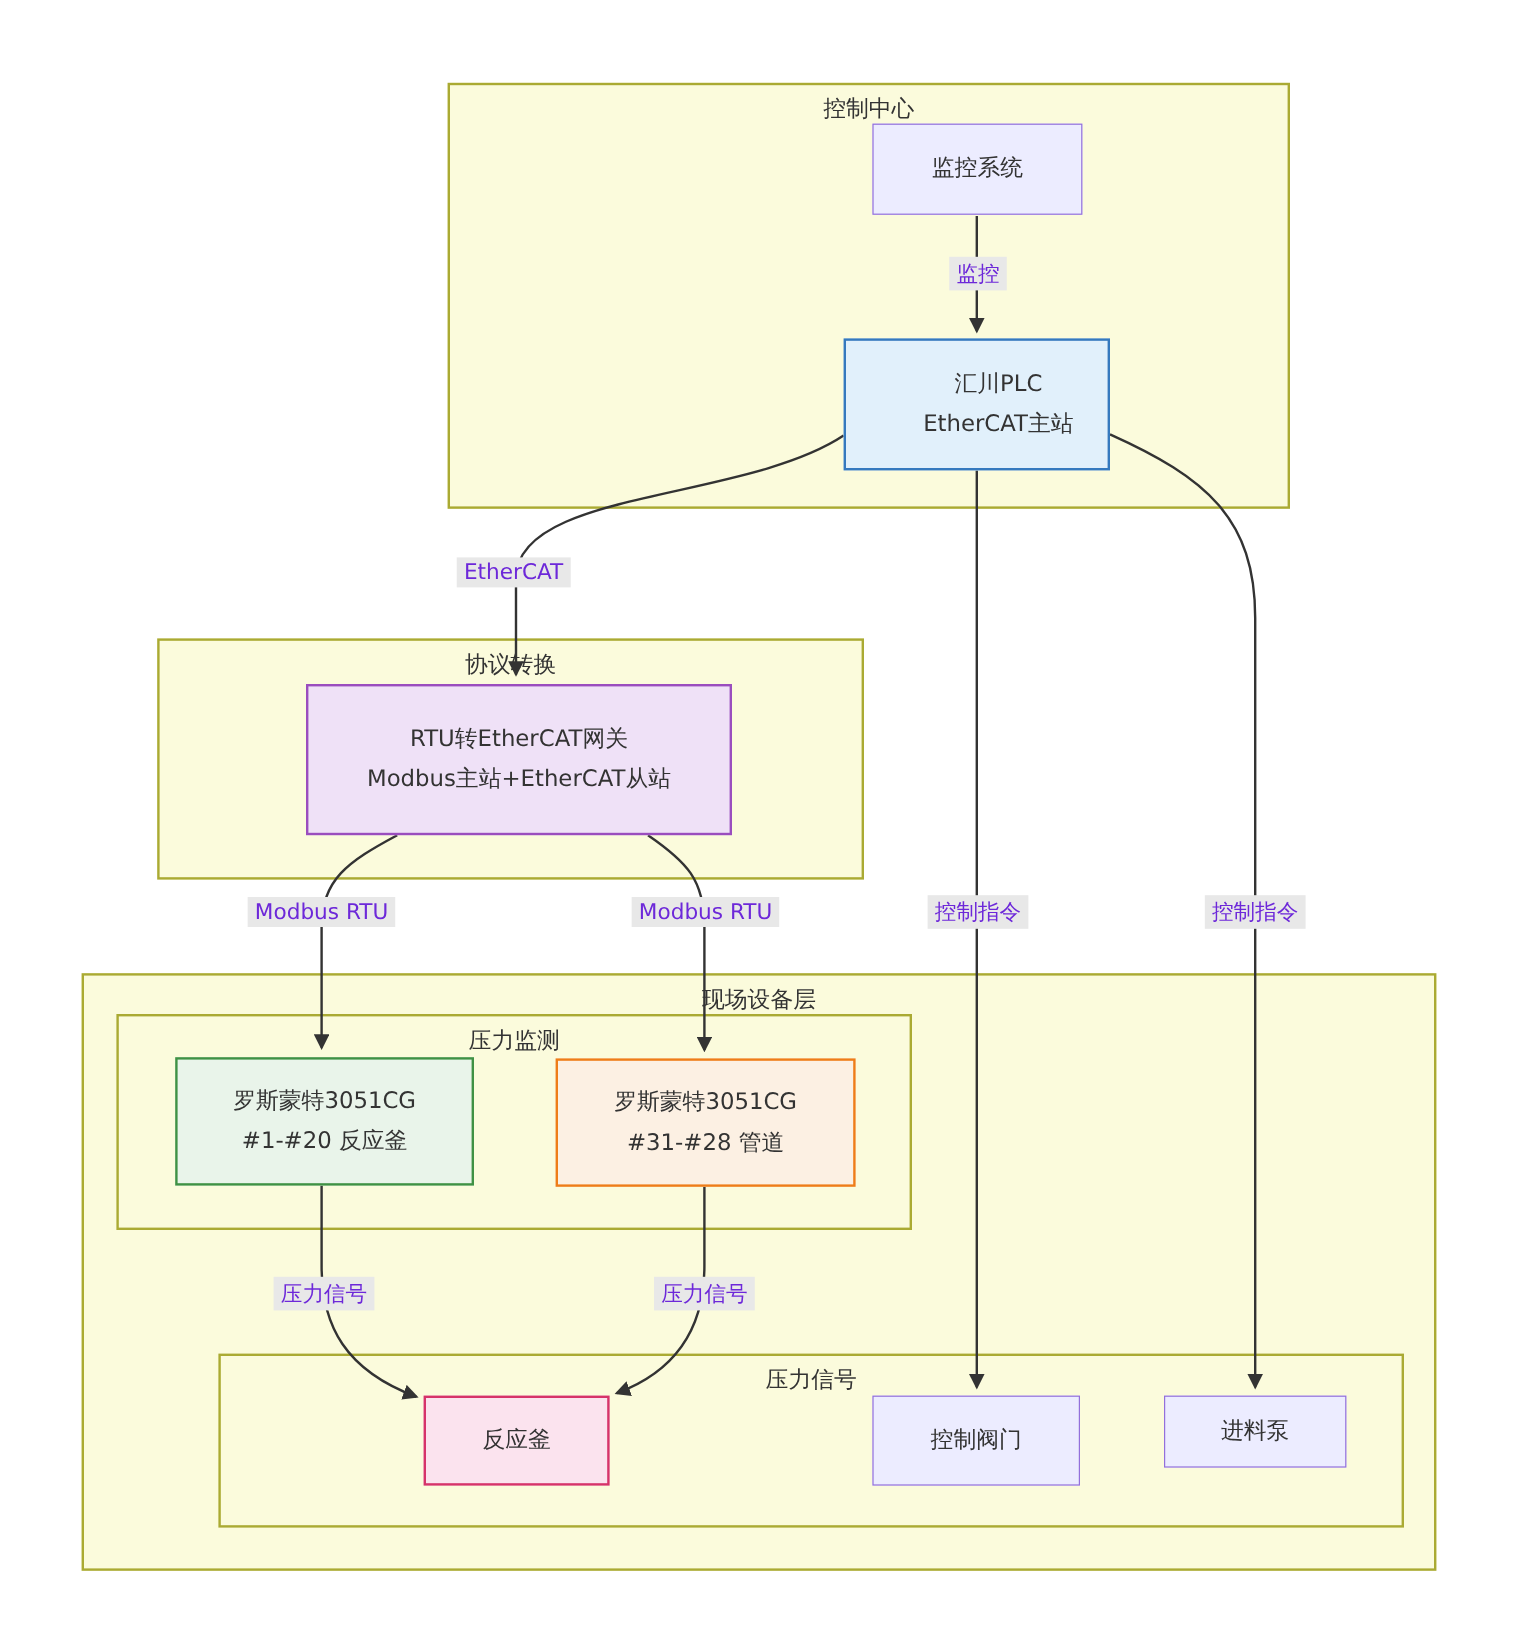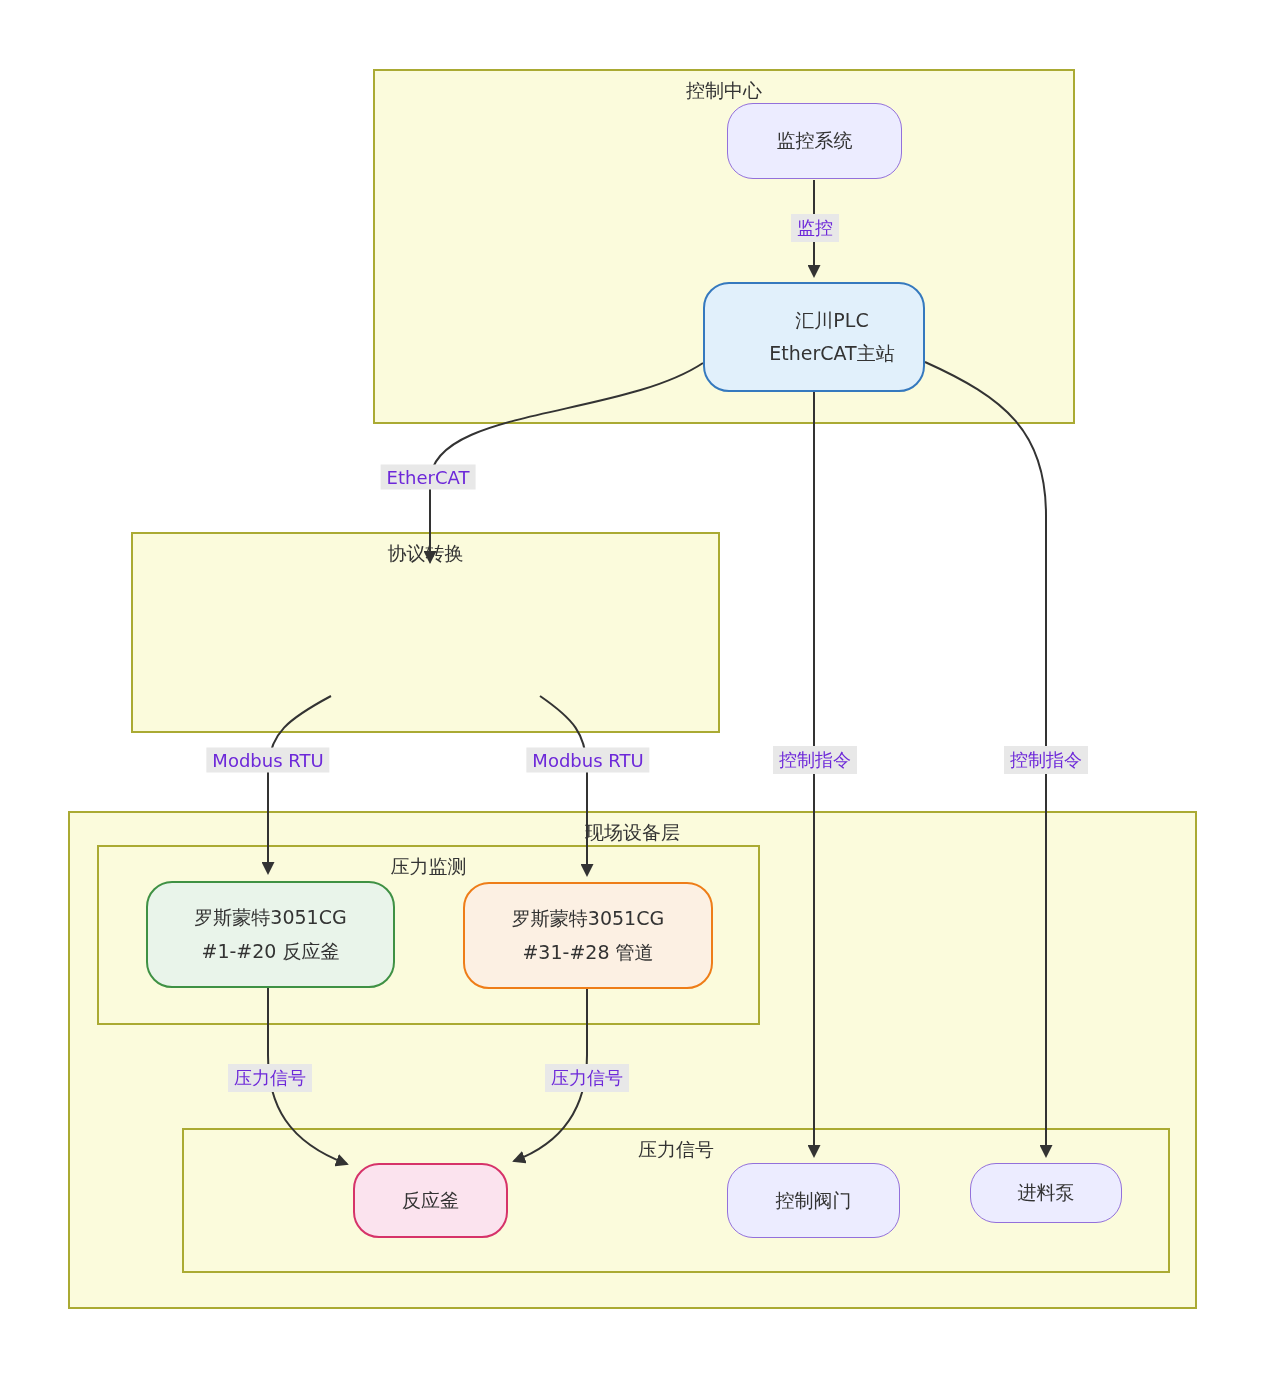--- a/index.html
+++ b/index.html
@@ -33,21 +33,20 @@
   .node{
     position:absolute;
     box-sizing:border-box;
     display:flex;flex-direction:column;
     align-items:center;justify-content:center;
     text-align:center;
     font-size:19px;
     line-height:1.75;
     color:#333333;
     white-space:nowrap;
-    border-radius:26px;
   }
   .node-default{background:#ececff;border:1.6px solid #9370db;}
   .node-plc{background:#e1f0fb;border:2px solid #3579be;padding-left:36px;}
   .node-gateway{background:#efe1f7;border:2px solid #9a4dbe;}
   .node-green{background:#e9f4ea;border:2px solid #3f9144;}
   .node-orange{background:#fcf0e3;border:2px solid #ee7d18;}
   .node-pink{background:#fbe3ee;border:2px solid #d63369;}
   
   .elabel{
     position:absolute;
@@ -102,20 +101,24 @@
 
   <div class="node node-default" style="left:727px;top:103px;width:175px;height:76px;">
     <span>监控系统</span>
   </div>
 
   <div class="node node-plc" style="left:703px;top:282px;width:222px;height:110px;">
     <span>汇川PLC</span>
     <span>EtherCAT主站</span>
   </div>
 
+  <div class="node node-gateway" style="left:255px;top:570px;width:355px;height:126px;">
+    <span>RTU转EtherCAT网关</span>
+    <span>Modbus主站+EtherCAT从站</span>
+  </div>
 
   <div class="node node-green" style="left:146px;top:881px;width:249px;height:107px;">
     <span>罗斯蒙特3051CG</span>
     <span>#1-#20 反应釜</span>
   </div>
 
   <div class="node node-orange" style="left:463px;top:882px;width:250px;height:107px;">
     <span>罗斯蒙特3051CG</span>
     <span>#31-#28 管道</span>
   </div>

